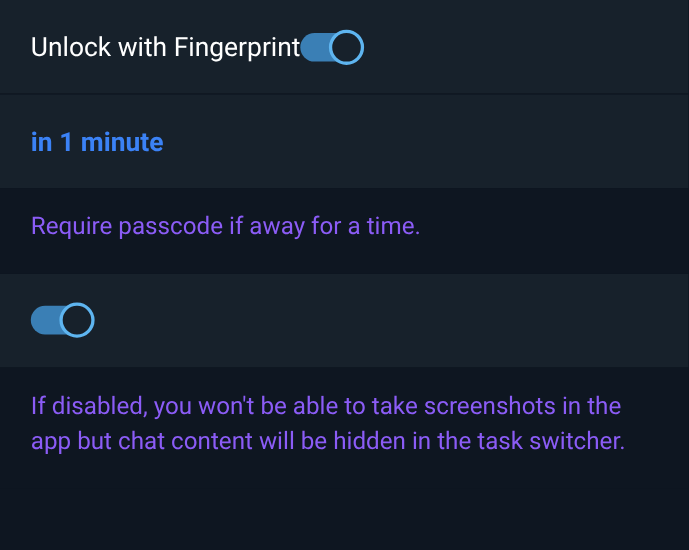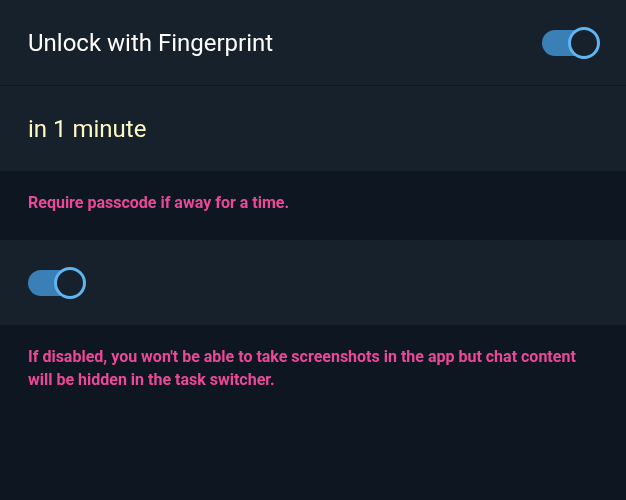--- a/index.html
+++ b/index.html
@@ -10,47 +10,46 @@
     body {
       width: 626px;
       height: 500px;
       background: #0e1621;
       font-family: -apple-system, BlinkMacSystemFont, "Segoe UI", Roboto, sans-serif;
       overflow: hidden;
     }
     .row {
       display: flex;
       align-items: center;
-      justify-content: space-between;
       padding: 0 28px;
       background: #17212b;
       height: 85px;
     }
     .row-label {
       color: #ffffff;
       font-size: 24px;
       font-weight: 400;
     }
     .row-value {
-      color: #fef9c3;
+      color: #3b82f6;
       font-size: 24px;
-      font-weight: 400;
+      font-weight: 700;
     }
     .divider {
       height: 1px;
       background: #0e1621;
       margin: 0;
     }
     .section-desc {
       padding: 20px 28px 26px 28px;
       background: #0e1621;
-      color: #ec4899;
-      font-size: 16px;
+      color: #8b5cf6;
+      font-size: 22px;
       line-height: 1.45;
-      font-weight: 700;
+      font-weight: 400;
     }
     .toggle {
       position: relative;
       width: 56px;
       height: 26px;
       background: #3a7fb5;
       border-radius: 20px;
       cursor: pointer;
       flex-shrink: 0;
     }

